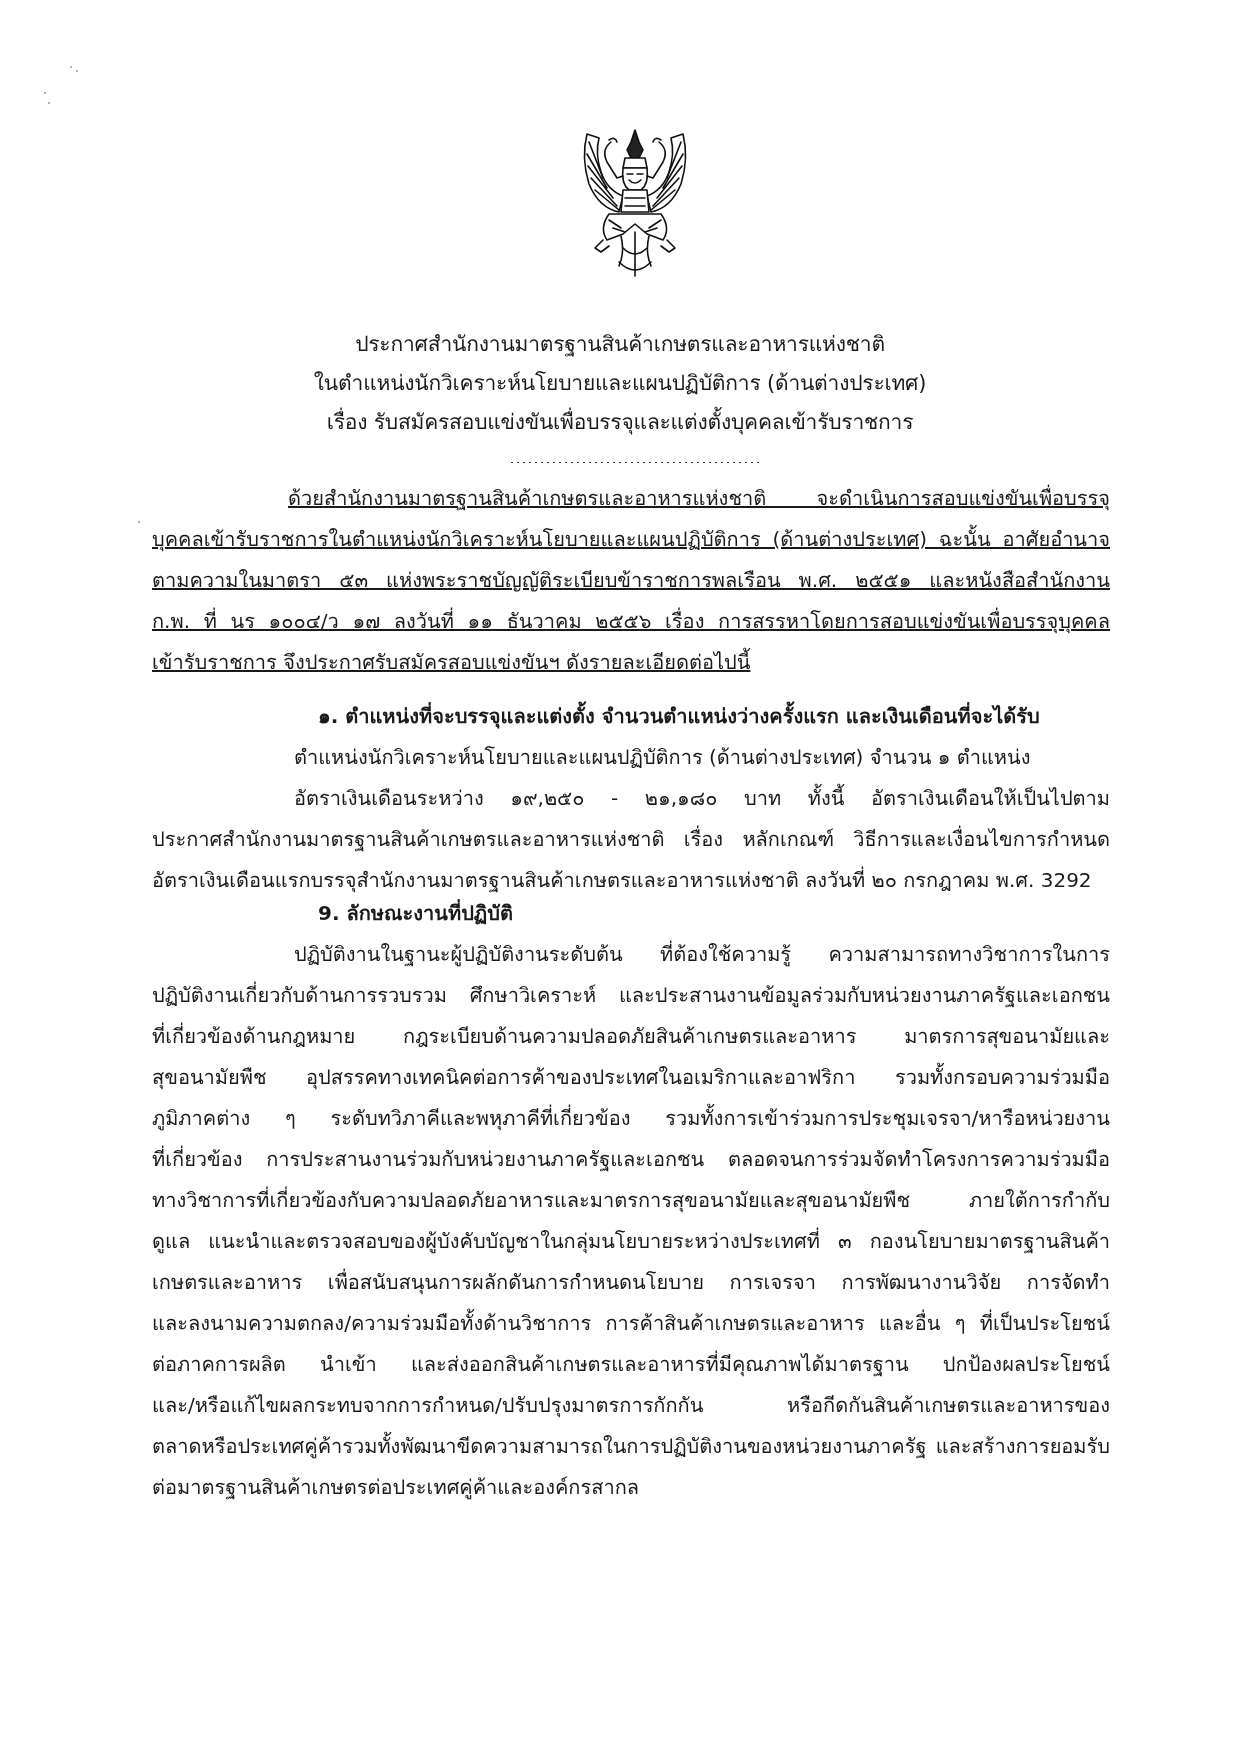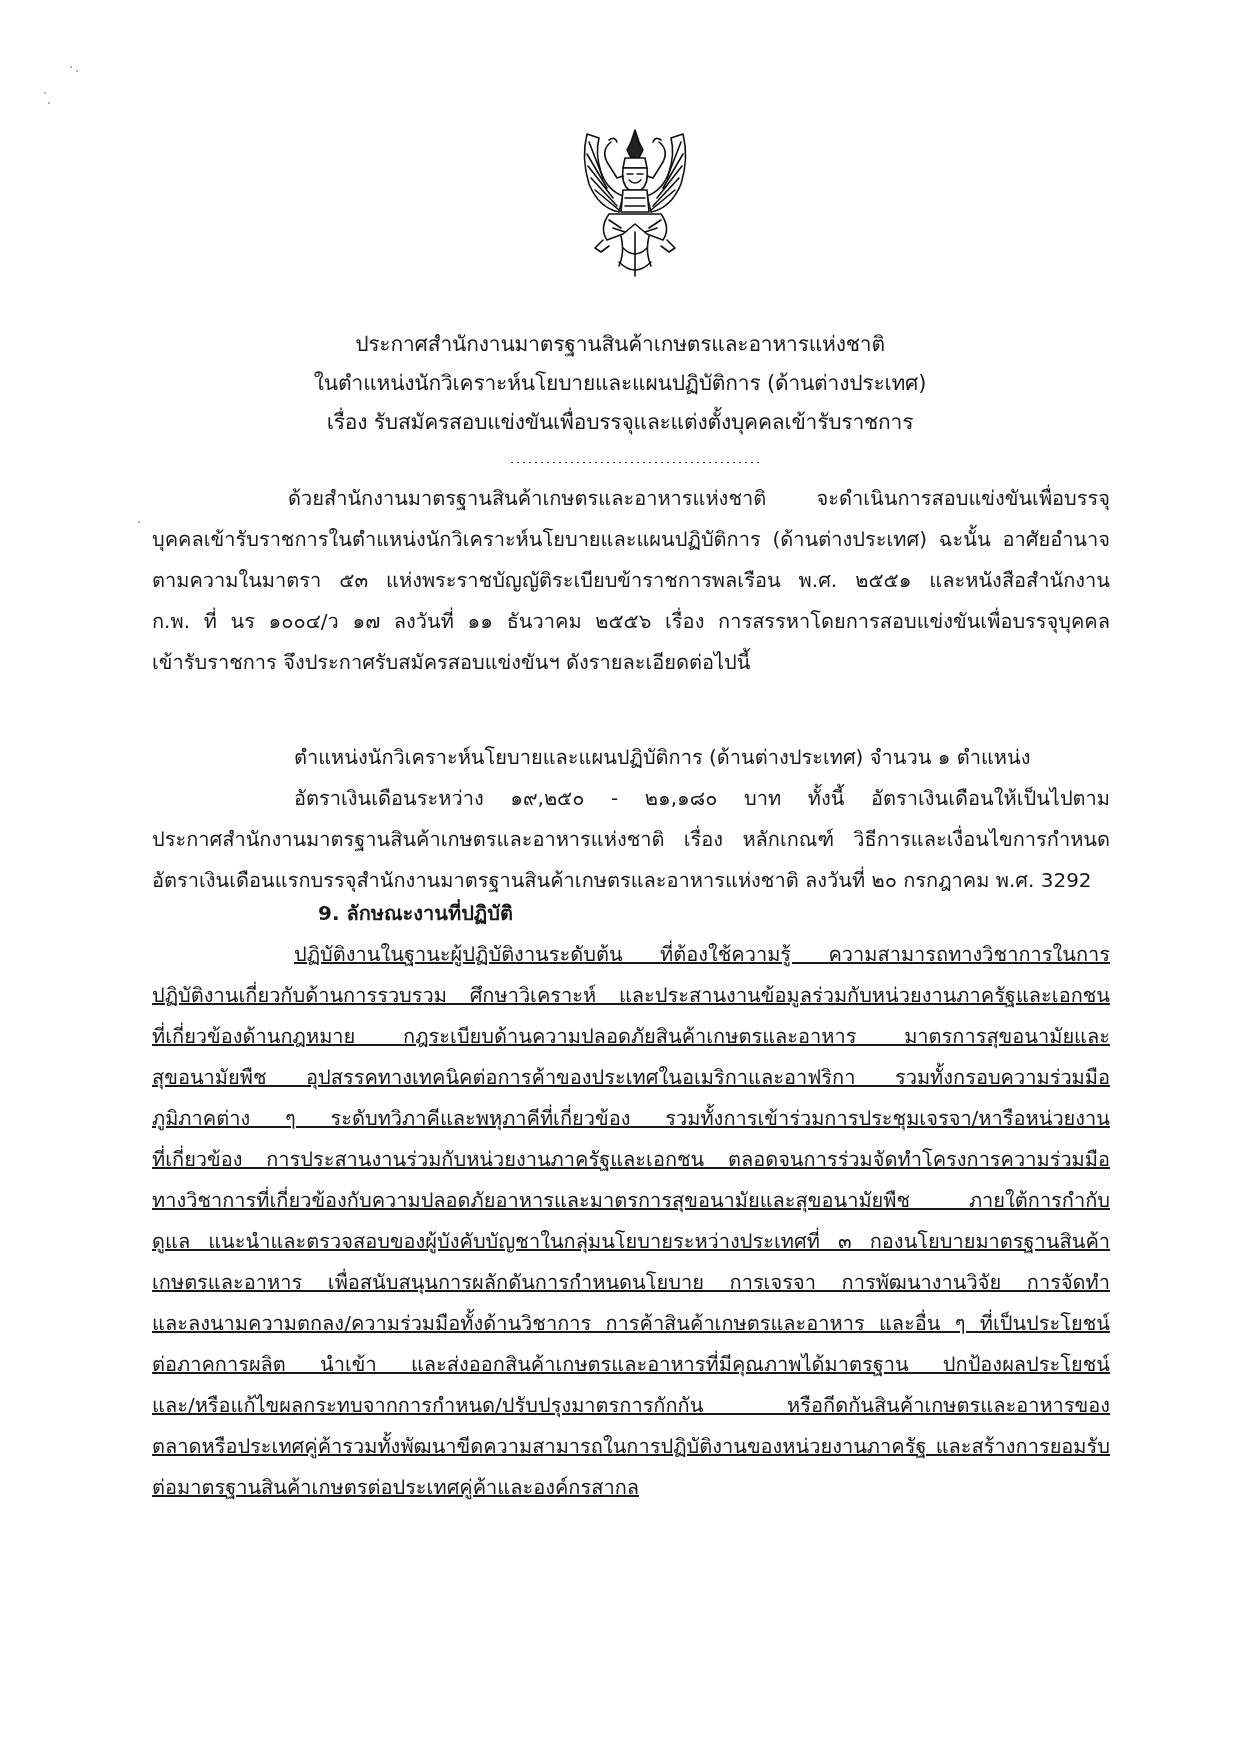--- a/index.html
+++ b/index.html
@@ -68,37 +68,38 @@
   </svg>
 
   <div class="title-block">
     <div class="title-line">ประกาศสำนักงานมาตรฐานสินค้าเกษตรและอาหารแห่งชาติ</div>
     <div class="title-line">ในตำแหน่งนักวิเคราะห์นโยบายและแผนปฏิบัติการ (ด้านต่างประเทศ)</div>
     <div class="title-line">เรื่อง รับสมัครสอบแข่งขันเพื่อบรรจุและแต่งตั้งบุคคลเข้ารับราชการ</div>
   </div>
 
   <div class="separator"></div>
 
-  <div class="para" style="top:478px;">
+  <div class="para" style="top:478px;text-decoration:underline;">
     <span class="line indent-1">ด้วยสำนักงานมาตรฐานสินค้าเกษตรและอาหารแห่งชาติ จะดำเนินการสอบแข่งขันเพื่อบรรจุ</span>
     <span class="line">บุคคลเข้ารับราชการในตำแหน่งนักวิเคราะห์นโยบายและแผนปฏิบัติการ (ด้านต่างประเทศ) ฉะนั้น อาศัยอำนาจ</span>
     <span class="line">ตามความในมาตรา ๕๓ แห่งพระราชบัญญัติระเบียบข้าราชการพลเรือน พ.ศ. ๒๕๕๑ และหนังสือสำนักงาน</span>
     <span class="line">ก.พ. ที่ นร ๑๐๐๔/ว ๑๗ ลงวันที่ ๑๑ ธันวาคม ๒๕๕๖ เรื่อง การสรรหาโดยการสอบแข่งขันเพื่อบรรจุบุคคล</span>
     <span class="line last">เข้ารับราชการ จึงประกาศรับสมัครสอบแข่งขันฯ ดังรายละเอียดต่อไปนี้</span>
   </div>
 
+  <div class="heading" style="left:318px;top:696px;">๑. ตำแหน่งที่จะบรรจุและแต่งตั้ง จำนวนตำแหน่งว่างครั้งแรก และเงินเดือนที่จะได้รับ</div>
   <div class="para" style="top:737px;">
     <span class="line indent-2 last">ตำแหน่งนักวิเคราะห์นโยบายและแผนปฏิบัติการ (ด้านต่างประเทศ) จำนวน ๑ ตำแหน่ง</span>
     <span class="line indent-2">อัตราเงินเดือนระหว่าง ๑๙,๒๕๐ - ๒๑,๑๘๐ บาท ทั้งนี้ อัตราเงินเดือนให้เป็นไปตาม</span>
     <span class="line">ประกาศสำนักงานมาตรฐานสินค้าเกษตรและอาหารแห่งชาติ เรื่อง หลักเกณฑ์ วิธีการและเงื่อนไขการกำหนด</span>
     <span class="line last">อัตราเงินเดือนแรกบรรจุสำนักงานมาตรฐานสินค้าเกษตรและอาหารแห่งชาติ ลงวันที่ ๒๐ กรกฎาคม พ.ศ. 3292</span>
   </div>
 
   <div class="heading" style="left:318px;top:893px;">9. ลักษณะงานที่ปฏิบัติ</div>
-  <div class="para" style="top:934px;text-decoration:underline;">
+  <div class="para" style="top:934px;">
     <span class="line indent-2">ปฏิบัติงานในฐานะผู้ปฏิบัติงานระดับต้น ที่ต้องใช้ความรู้ ความสามารถทางวิชาการในการ</span>
     <span class="line">ปฏิบัติงานเกี่ยวกับด้านการรวบรวม ศึกษาวิเคราะห์ และประสานงานข้อมูลร่วมกับหน่วยงานภาครัฐและเอกชน</span>
     <span class="line">ที่เกี่ยวข้องด้านกฎหมาย กฎระเบียบด้านความปลอดภัยสินค้าเกษตรและอาหาร มาตรการสุขอนามัยและ</span>
     <span class="line">สุขอนามัยพืช อุปสรรคทางเทคนิคต่อการค้าของประเทศในอเมริกาและอาฟริกา รวมทั้งกรอบความร่วมมือ</span>
     <span class="line">ภูมิภาคต่าง ๆ ระดับทวิภาคีและพหุภาคีที่เกี่ยวข้อง รวมทั้งการเข้าร่วมการประชุมเจรจา/หารือหน่วยงาน</span>
     <span class="line">ที่เกี่ยวข้อง การประสานงานร่วมกับหน่วยงานภาครัฐและเอกชน ตลอดจนการร่วมจัดทำโครงการความร่วมมือ</span>
     <span class="line">ทางวิชาการที่เกี่ยวข้องกับความปลอดภัยอาหารและมาตรการสุขอนามัยและสุขอนามัยพืช ภายใต้การกำกับ</span>
     <span class="line">ดูแล แนะนำและตรวจสอบของผู้บังคับบัญชาในกลุ่มนโยบายระหว่างประเทศที่ ๓ กองนโยบายมาตรฐานสินค้า</span>
     <span class="line">เกษตรและอาหาร เพื่อสนับสนุนการผลักดันการกำหนดนโยบาย การเจรจา การพัฒนางานวิจัย การจัดทำ</span>
     <span class="line">และลงนามความตกลง/ความร่วมมือทั้งด้านวิชาการ การค้าสินค้าเกษตรและอาหาร และอื่น ๆ ที่เป็นประโยชน์</span>

